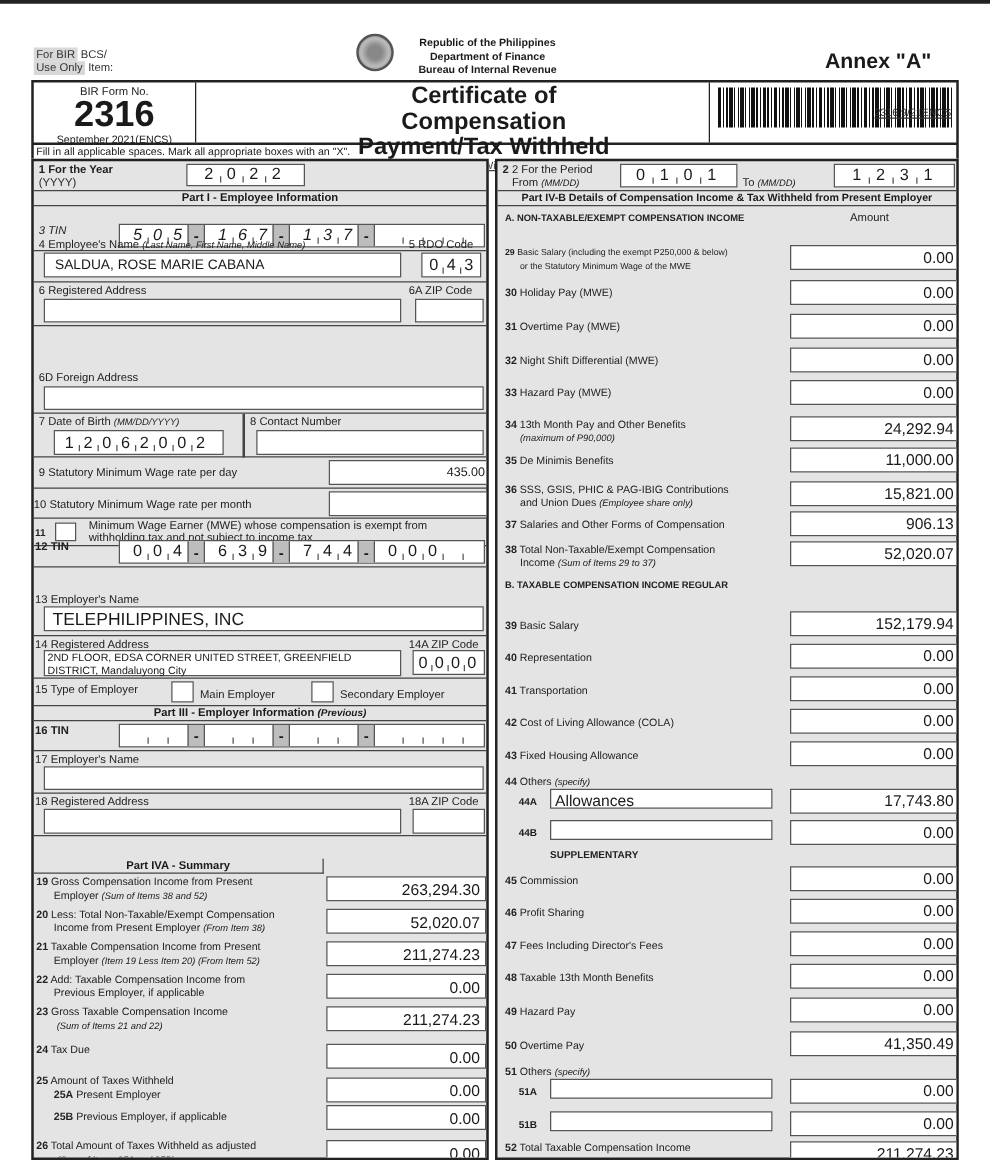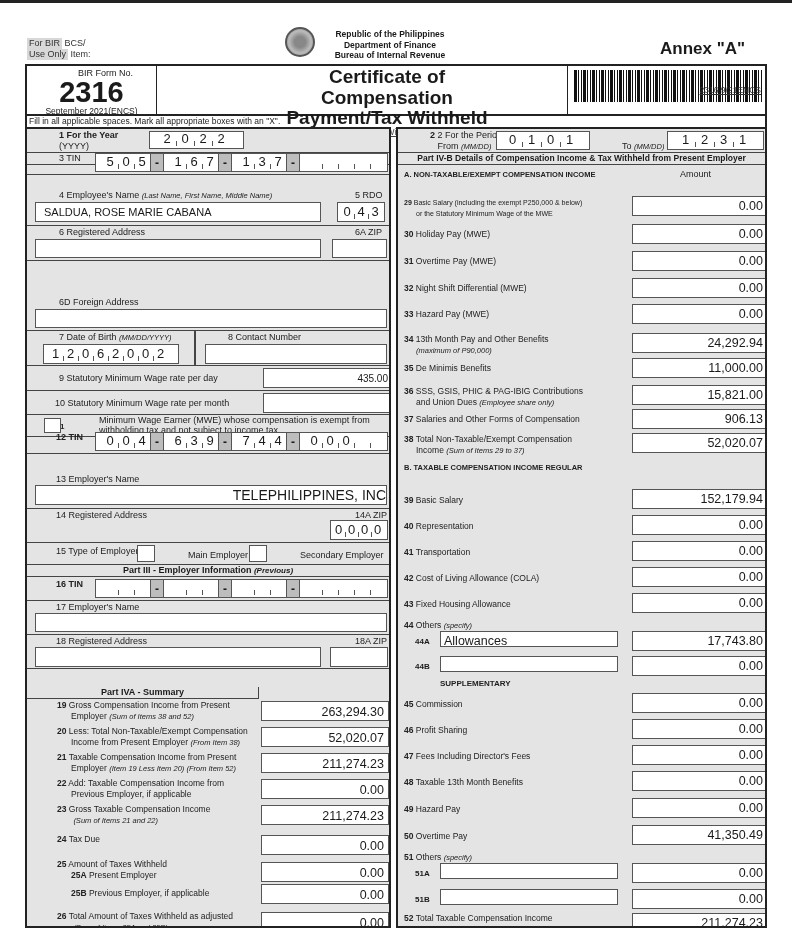--- a/index.html
+++ b/index.html
@@ -20,21 +20,21 @@
   .title-mid .t2 { font-size: 19px; font-weight: bold; line-height: 19px; padding-left: 110px; }
   .title-mid .t3 { font-size: 8.5px; text-decoration: underline; color: #444; padding-left: 110px; }
   .barcode { position: absolute; left: 540px; top: 0; width: 200px; height: 48px; border-left: 1px solid #222; }
   .barcode .bars { position: absolute; left: 6px; top: 4px; width: 188px; height: 32px; background: repeating-linear-gradient(90deg, #111 0 3px, #fff 3px 4px, #111 4px 5px, #fff 5px 7px, #111 7px 8px, #fff 8px 9px); }
   .barcode .bcode { position: absolute; right: 6px; bottom: 19px; font-size: 8.5px; text-decoration: underline; color: #333; }
   .fillnote { position: absolute; left: 25px; top: 116px; width: 742px; height: 11px; border-left: 2px solid #222; border-right: 2px solid #222; font-size: 8.5px; line-height: 11px; padding-left: 2px; }
   .col { position: absolute; top: 127px; background: #e4e4e4; border: 2px solid #222; overflow: hidden; }
   .colL { left: 25px; width: 366px; height: 801px; }
   .colR { left: 396px; width: 371px; height: 801px; }
   .row { position: absolute; left: 0; width: 100%; border-bottom: 1.5px solid #444; }
-  .lbl { position: absolute; font-size: 9px; line-height: 11px; color: #222; margin-left: 28px; }
+  .lbl { position: absolute; font-size: 9px; line-height: 11px; color: #222; }
   .lbl b { font-weight: bold; }
   .lbl i { font-size: 7.5px; }
   .box { position: absolute; background: #fff; border: 1px solid #555; font-size: 12px; }
   .box.num { text-align: right; padding-right: 4px; line-height: 20px; font-size: 12.5px; }
   .digits { display: flex; align-items: flex-end; height: 100%; }
   .digit { width: 15px; text-align: center; font-size: 13px; line-height: 18px; position: relative; }
   .digit + .digit::before { content: ""; position: absolute; left: 0; bottom: 2px; width: 1px; height: 5px; background: #555; }
   .dash { position: absolute; width: 14px; height: 100%; background: #bdbdbd; border-left: 1px solid #555; border-right: 1px solid #555; text-align: center; font-weight: bold; font-size: 12px; line-height: 18px; top: 0; }
   .sect { position: absolute; left: 0; width: 100%; text-align: center; font-size: 9px; font-weight: bold; line-height: 11px; border-bottom: 1.5px solid #444; }
   .sect i { font-size: 8px; }
@@ -89,21 +89,21 @@
       <div class="digits" style="padding-left:8px;" id="d-year">
           <span class="digit" style="width: 18px;">2</span>
           <span class="digit" style="width: 18px;">0</span>
           <span class="digit" style="width: 18px;">2</span>
           <span class="digit" style="width: 18px;">2</span>
         </div>
     </div>
   </div>
   <div class="sect" style="top:24px;">Part I - Employee Information</div>
 
-  <div class="row" style="top:22px;height:24px;">
+  <div class="row" style="top:48px;height:24px;font-style:italic;">
     <div class="lbl" style="left:4px;top:2px;">3  TIN</div>
     <div class="box" style="left:68px;top:2px;width:293px;height:19px;" id="tin1">
         <div class="digits" style="position: absolute; top: 0px; height: 100%; left: 6px;">
           <span class="digit" style="width: 16px;">5</span>
           <span class="digit" style="width: 16px;">0</span>
           <span class="digit" style="width: 16px;">5</span>
         </div>
         <div class="dash" style="left: 54px;">-</div>
         <div class="digits" style="position: absolute; top: 0px; height: 100%; left: 74px;">
           <span class="digit" style="width: 16px;">1</span>
@@ -212,27 +212,31 @@
         <div class="digits" style="position: absolute; top: 0px; height: 100%; left: 210px;">
           <span class="digit" style="width: 16px;">0</span>
           <span class="digit" style="width: 16px;">0</span>
           <span class="digit" style="width: 16px;">0</span>
           <span class="digit" style="width: 16px;"></span>
           <span class="digit" style="width: 16px;"></span>
         </div>
       </div>
   </div>
 
-  <div class="row" style="top:344px;height:36px;text-align:right;">
+  <div class="row" style="top:344px;height:36px;">
     <div class="lbl" style="left:1px;top:1px;">13 Employer's Name</div>
     <div class="box" style="left:8px;top:12px;width:352px;height:20px;padding-left:6px;line-height:19px;font-size:14px;">TELEPHILIPPINES, INC</div>
   </div>
 
   <div class="row" style="top:380px;height:34px;">
     <div class="lbl" style="left:1px;top:1px;">14 Registered Address</div>
+    <div class="box" style="left:8px;top:11px;width:286px;height:21px;padding-left:2px;font-size:8.5px;line-height:10px;">
+        <div>2ND FLOOR, EDSA CORNER UNITED STREET, GREENFIELD</div>
+        <div>DISTRICT, Mandaluyong City</div>
+      </div>
     <div class="lbl" style="left:300px;top:1px;">14A ZIP Code</div>
     <div class="box" style="left:303px;top:11px;width:58px;height:20px;">
         <div class="digits" style="padding-left:1px;" id="d-zip">
           <span class="digit" style="width: 13px;">0</span>
           <span class="digit" style="width: 13px;">0</span>
           <span class="digit" style="width: 13px;">0</span>
           <span class="digit" style="width: 13px;">0</span>
         </div>
       </div>
   </div>

